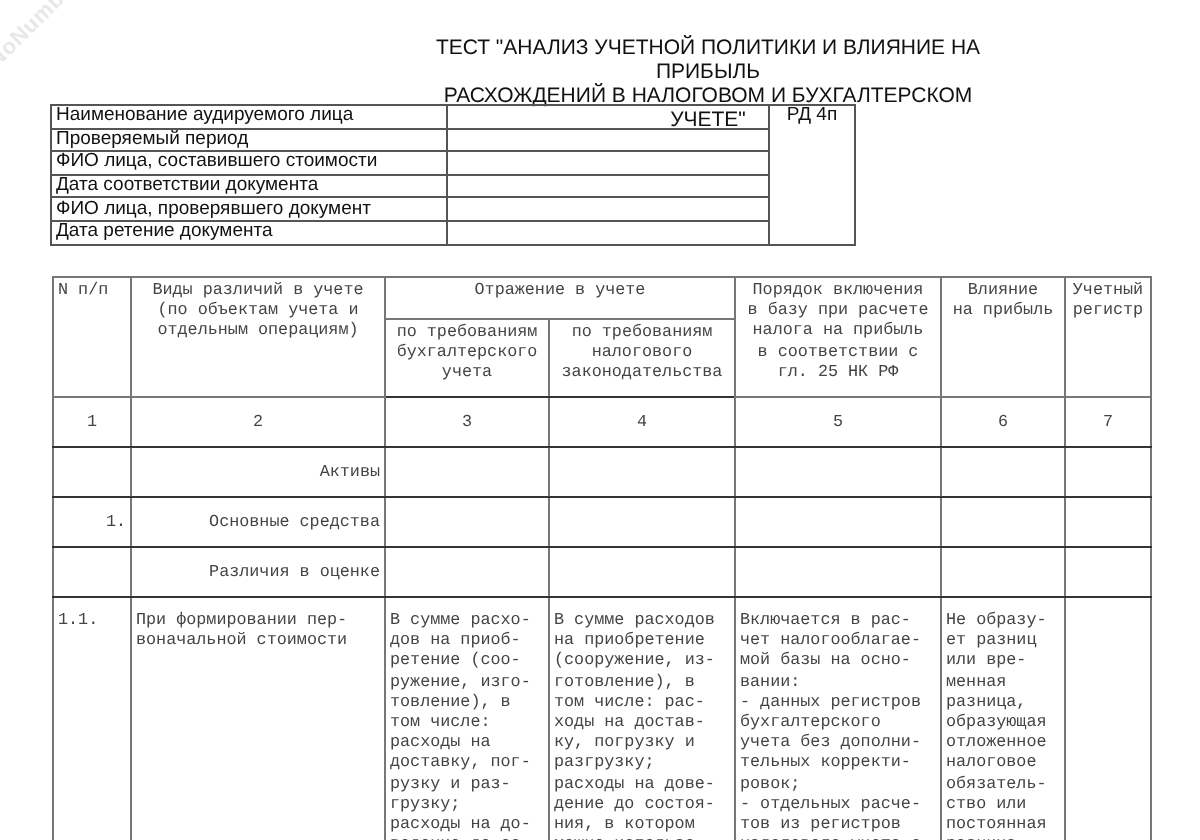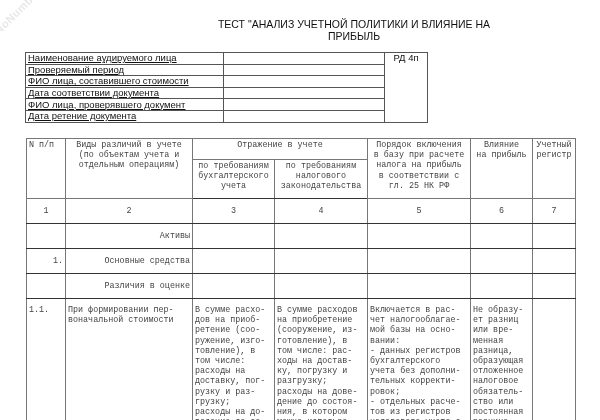--- a/index.html
+++ b/index.html
@@ -16,21 +16,21 @@
   .title {
     position: absolute; left: 200px; top: 18px; width: 400px; text-align: center;
     font-family: "Liberation Sans", sans-serif; font-size: 10.5px; line-height: 12px; color: #111;
     left: 204px; width: 300px;
   }
   .info {
     position: absolute; left: 25px; top: 52px; border-collapse: collapse;
     font-family: "Liberation Sans", sans-serif; font-size: 9.5px; color: #111;
   }
   .info td { border: 1px solid #555; height: 10.6px; padding: 0 2px; line-height: 10px; white-space: nowrap; }
-  .info td.lbl { width: 193px; text-decoration: underline; }
+  .info td.lbl { width: 193px; }
   .info td.val { width: 156px; }
   .info td.rd { width: 38px; vertical-align: top; text-align: center; }
   .main {
     position: absolute; left: 26px; top: 138px; border-collapse: collapse;
     font-family: "Liberation Mono", "DejaVu Sans Mono", monospace; font-size: 8.4px; color: #444;
     table-layout: fixed;
   }
   .main td { border: 1px solid #777; padding: 1px 2px; vertical-align: top; line-height: 10.2px; overflow: hidden; }
   .main .hdr td { text-align: center; }
   .main .hdr td.left { text-align: left; margin-top: 16px; }
@@ -39,20 +39,21 @@
   .main tr.simple td { height: 22px; vertical-align: middle; text-align: right; }
   .main tr.body td { white-space: pre; }
 </style>
 </head>
 <body>
 
 <div class="watermark">NoNumber.ru</div>
 
 <div class="title">
   <div>ТЕСТ "АНАЛИЗ УЧЕТНОЙ ПОЛИТИКИ И ВЛИЯНИЕ НА ПРИБЫЛЬ</div>
+  <div>РАСХОЖДЕНИЙ В НАЛОГОВОМ И БУХГАЛТЕРСКОМ УЧЕТЕ"</div>
 </div>
 
 <table class="info">
   <tbody>
       <tr>
     <td class="lbl">Наименование аудируемого лица</td>
     <td class="val"></td>
     <td class="rd" rowspan="6">РД 4п</td>
   </tr>
   <tr>

